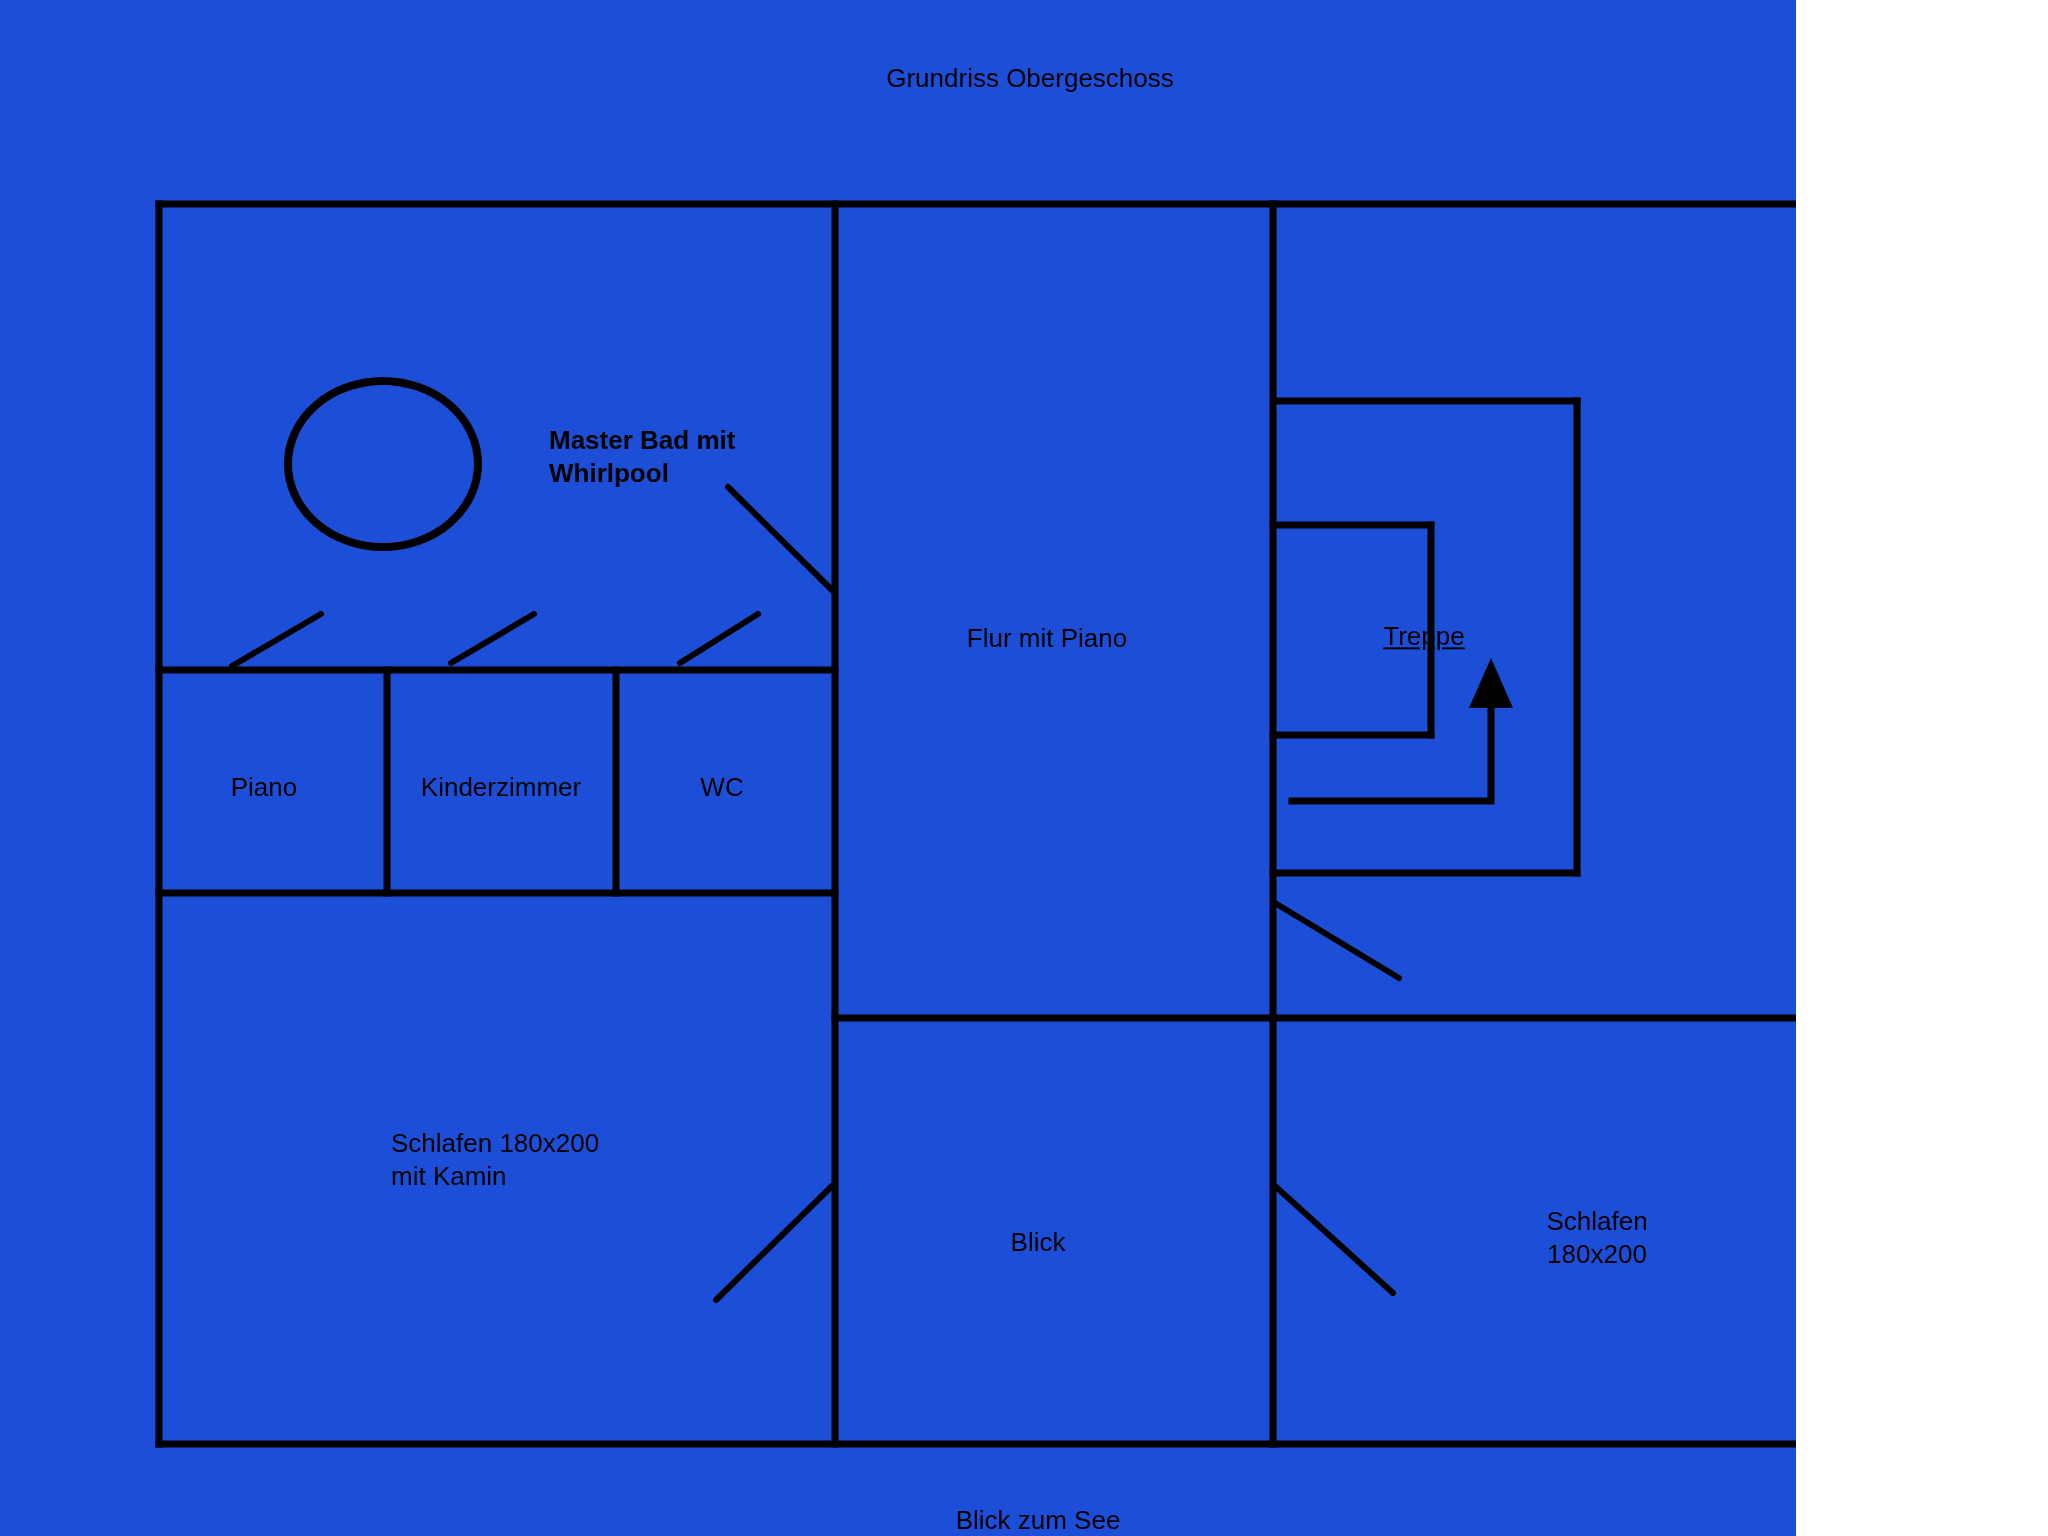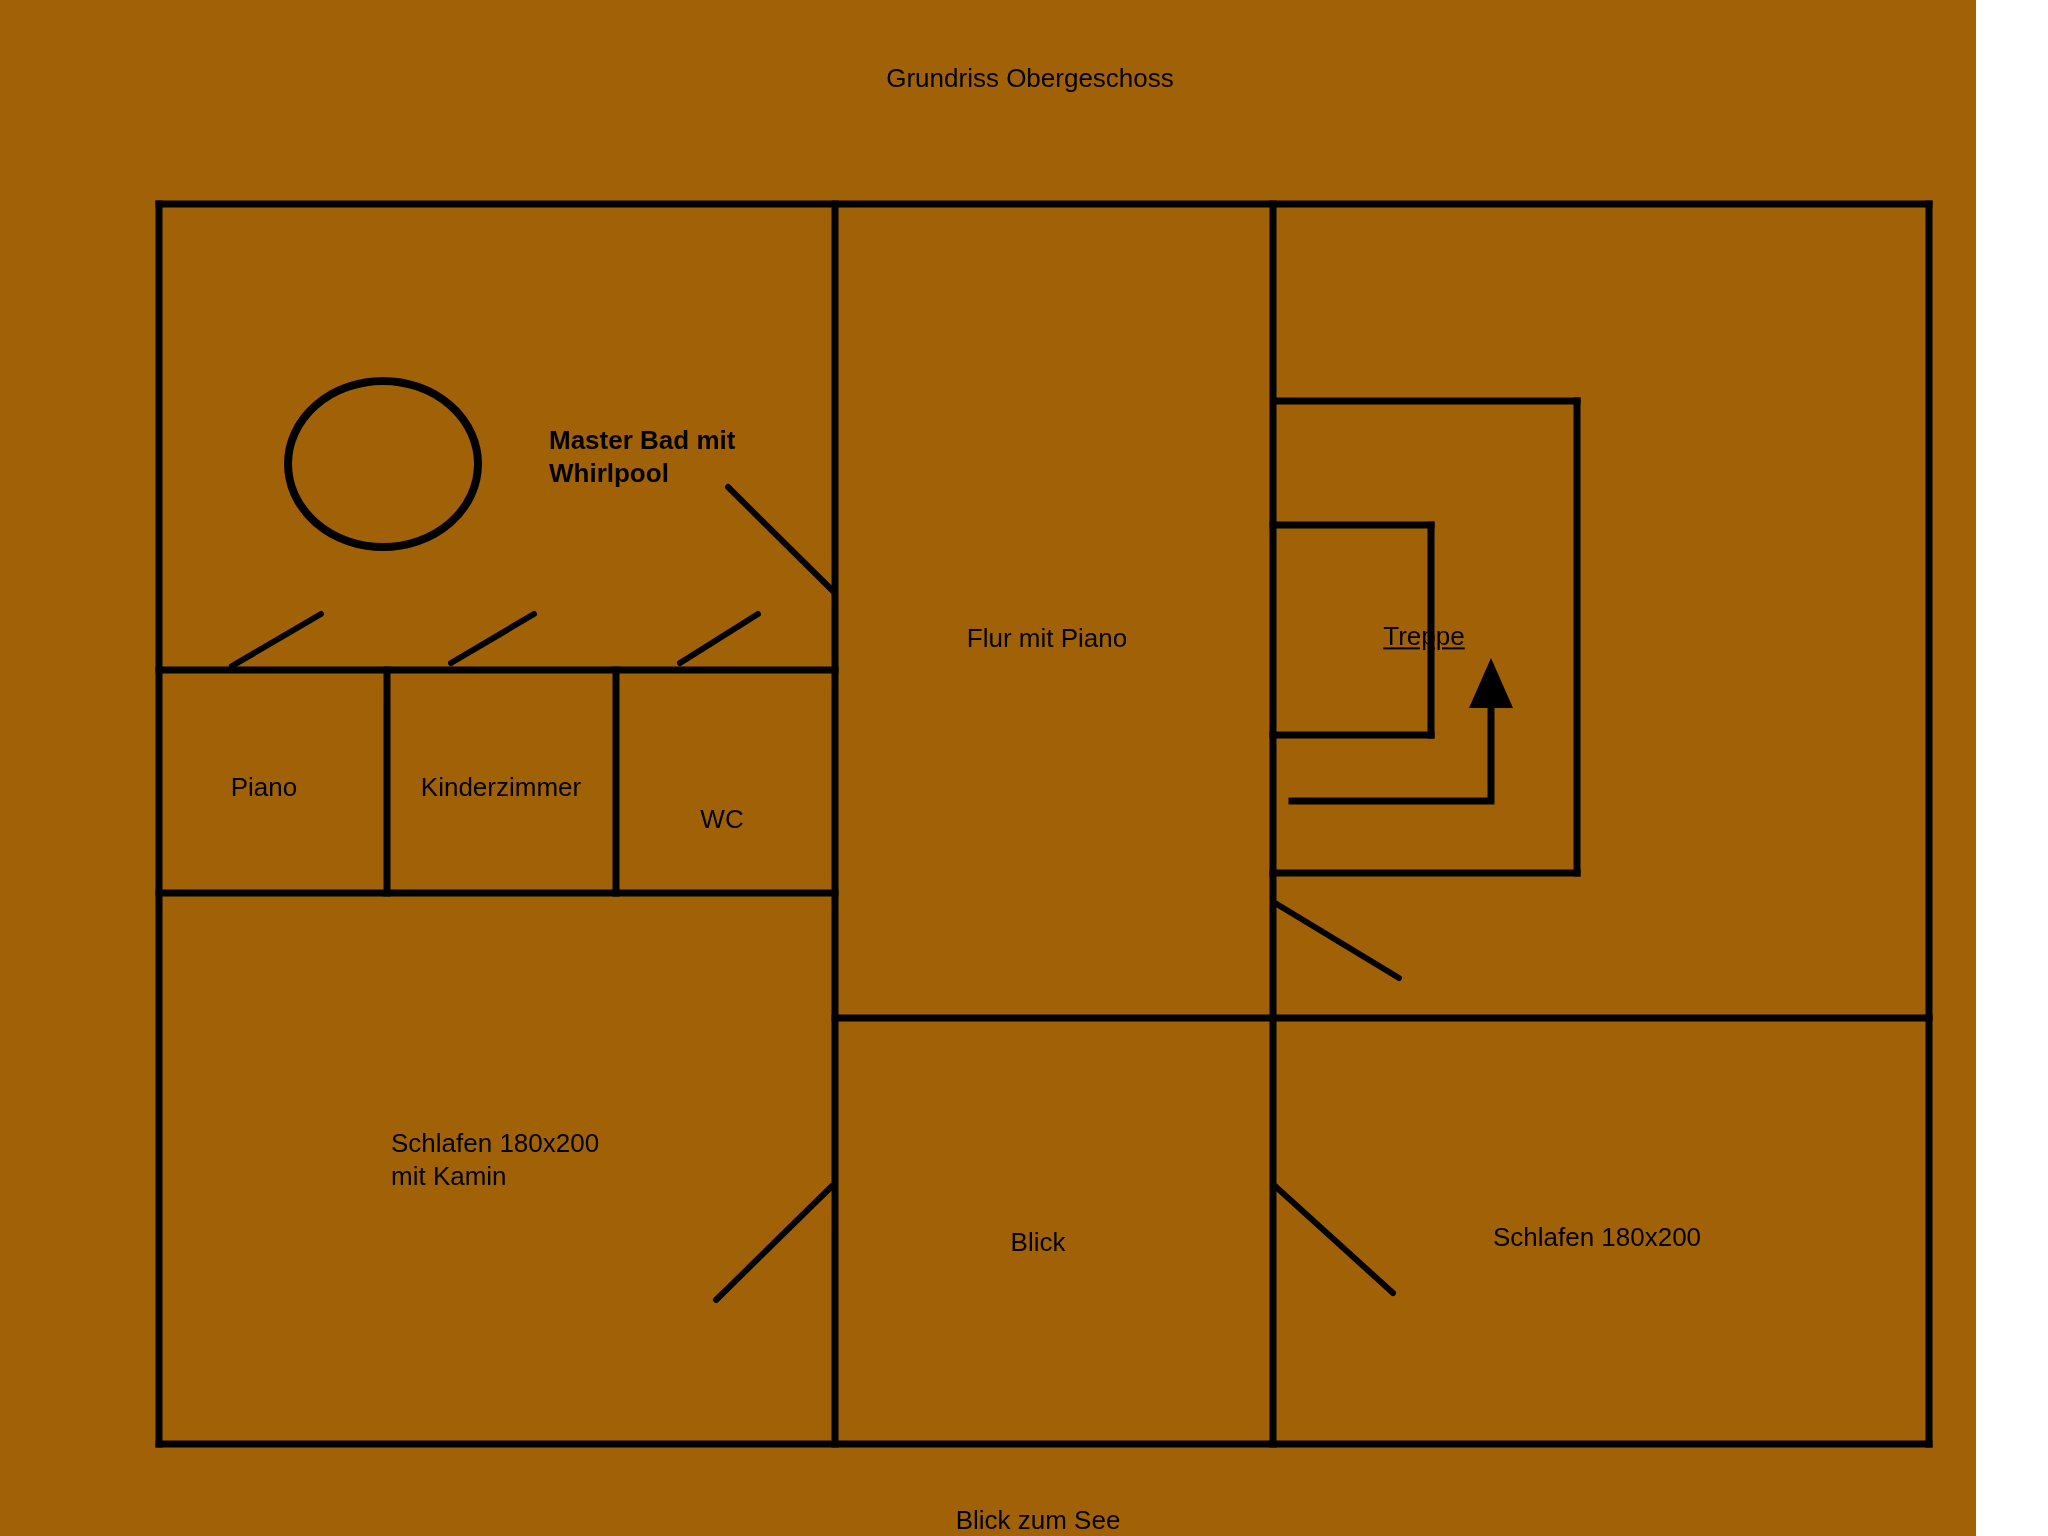--- a/index.html
+++ b/index.html
@@ -2,23 +2,23 @@
 <html><head>
 <meta charset="utf-8">
 <style>
   html, body {
     margin: 0;
     padding: 0;
     background: #ffffff;
   }
   .canvas {
     position: relative;
-    width: 1976px;
+    width: 1796px;
     height: 1536px;
-    background: #a16207;
+    background: #1d4ed8;
     overflow: hidden;
     font-family: "Liberation Sans", sans-serif;
   }
   .plan-svg {
     position: absolute;
     left: 0;
     top: 0;
     width: 2048px;
     height: 1536px;
   }
@@ -73,21 +73,21 @@
 
   <div class="label cx" style="left:1030px; top:62px;">Grundriss Obergeschoss</div>
 
   <div class="label" style="left:549px; top:424px;font-weight:bold;">Master Bad mit
 Whirlpool</div>
 
   <div class="label center" style="left:264px; top:788px;">Piano</div>
 
   <div class="label center" style="left:501px; top:788px;">Kinderzimmer</div>
 
-  <div class="label center" style="left:722px; top:788px;margin-top:32px;">WC</div>
+  <div class="label center" style="left:722px; top:788px;">WC</div>
 
   <div class="label center" style="left:1047px; top:639px;">Flur mit Piano</div>
 
   <div class="label center" style="left:1424px; top:637px;text-decoration:underline;">Treppe</div>
 
 
   <div class="label" style="left:391px; top:1127px;">Schlafen 180x200
 mit Kamin</div>
 
   <div class="label center" style="left:1038px; top:1243px;">Blick</div>

